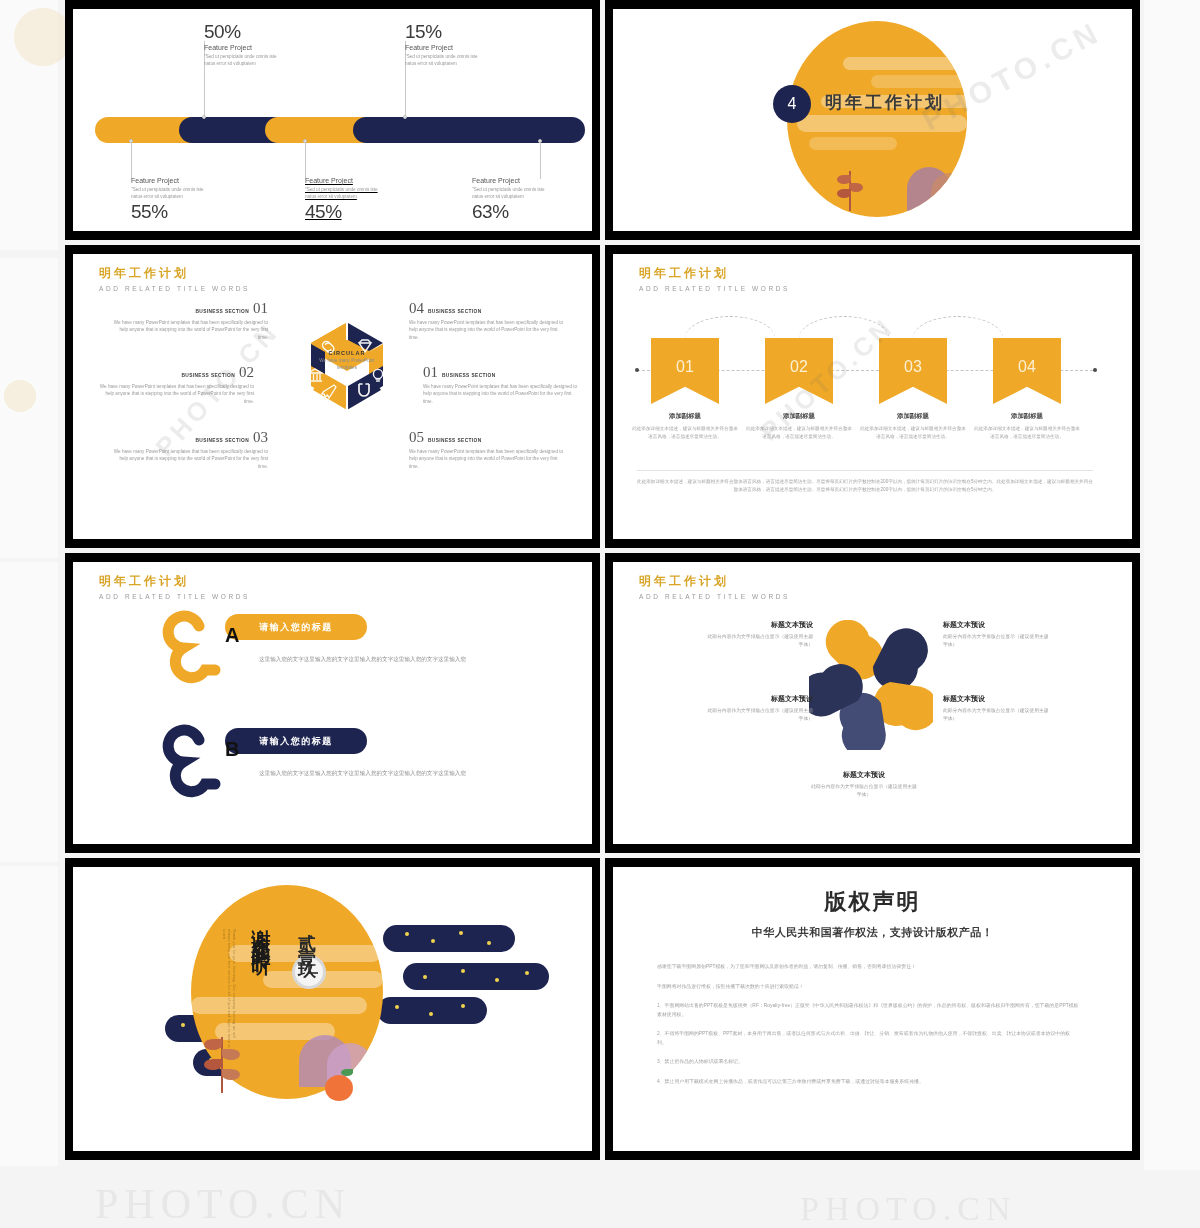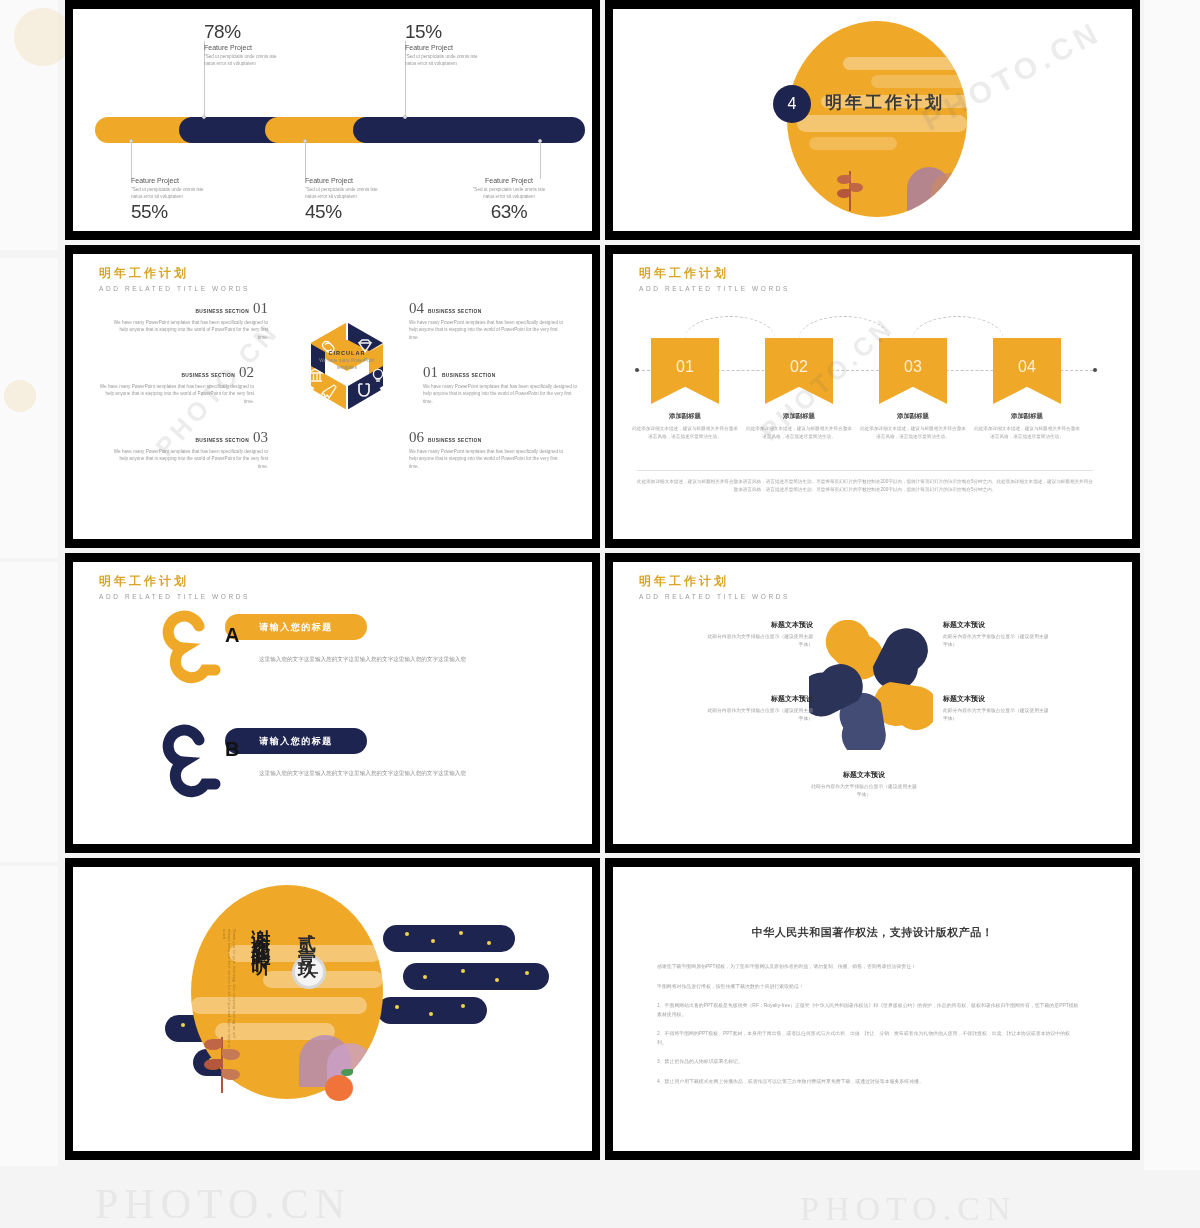--- a/index.html
+++ b/index.html
@@ -174,41 +174,41 @@
     <div class="lead-dot" style="left:330px;top:106px;"></div>
 
     <div class="lead" style="left:58px;top:134px;height:36px;"></div>
     <div class="lead-dot" style="left:56px;top:130px;"></div>
     <div class="lead" style="left:232px;top:134px;height:36px;"></div>
     <div class="lead-dot" style="left:230px;top:130px;"></div>
     <div class="lead" style="left:467px;top:134px;height:36px;"></div>
     <div class="lead-dot" style="left:465px;top:130px;"></div>
 
     <div class="pc-top" style="left:131px;top:12px;">
-      <div class="num">78%</div>
+      <div class="num">50%</div>
       <div class="ttl">Feature Project</div>
       <div class="dsc">"Sed ut perspiciatis unde omnis iste natus error sit voluptatem</div>
     </div>
     <div class="pc-top" style="left:332px;top:12px;">
       <div class="num">15%</div>
       <div class="ttl">Feature Project</div>
       <div class="dsc">"Sed ut perspiciatis unde omnis iste natus error sit voluptatem</div>
     </div>
 
     <div class="pc-bot" style="left:58px;top:168px;">
       <div class="ttl">Feature Project</div>
       <div class="dsc">"Sed ut perspiciatis unde omnis iste natus error sit voluptatem</div>
       <div class="num">55%</div>
     </div>
-    <div class="pc-bot" style="left:232px;top:168px;">
+    <div class="pc-bot" style="left:232px;top:168px;text-decoration:underline;">
       <div class="ttl">Feature Project</div>
       <div class="dsc">"Sed ut perspiciatis unde omnis iste natus error sit voluptatem</div>
       <div class="num">45%</div>
     </div>
-    <div class="pc-bot" style="left:399px;top:168px;text-align:center;">
+    <div class="pc-bot" style="left:399px;top:168px;text-align:left;">
       <div class="ttl">Feature Project</div>
       <div class="dsc" style="margin-left:auto;">"Sed ut perspiciatis unde omnis iste natus error sit voluptatem</div>
       <div class="num">63%</div>
     </div>
    </div>
   </div>
 
   <div class="slide-frame">
    <div class="slide">
      <div class="cover-circle">
@@ -329,21 +329,21 @@
     </div>
     <div class="sec right" style="left:350px;top:110px;">
       <div class="hd">
             <span class="no">01</span>
             <span class="lb">BUSINESS SECTION</span>
           </div>
       <div class="bd">We have many PowerPoint templates that has been specifically designed to help anyone that is stepping into the world of PowerPoint for the very first time.</div>
     </div>
     <div class="sec right" style="left:336px;top:175px;">
       <div class="hd">
-            <span class="no">06</span>
+            <span class="no">05</span>
             <span class="lb">BUSINESS SECTION</span>
           </div>
       <div class="bd">We have many PowerPoint templates that has been specifically designed to help anyone that is stepping into the world of PowerPoint for the very first time.</div>
     </div>
     <div class="wm" style="left:60px;top:120px;font-size:26px;letter-spacing:4px;transform:rotate(-48deg);">PHOTO.CN</div>
    </div>
   </div>
 
   <div class="slide-frame">
    <div class="slide">
@@ -530,20 +530,21 @@
 
      <div class="ty-tiny" style="left:148px;top:62px;">Thank you for your listening. Our company hosting we will always keep our best service for all of you and hope to keep in touch</div>
 
      <div class="ty-vert" style="left:176px;top:48px;font-size:19px;letter-spacing:5px;">谢谢您的聆听</div>
      <div class="ty-vert" style="left:222px;top:52px;font-size:18px;letter-spacing:14px;color:#2a2a2a;">贰壹玖</div>
    </div>
   </div>
 
   <div class="slide-frame">
    <div class="slide">
+     <div class="cp-title">版权声明</div>
      <div class="cp-sub">中华人民共和国著作权法，支持设计版权产品！</div>
      <div class="cp-body">
        <div class="cp-p">感谢您下载千图网原创PPT模板，为了您和千图网以及原创作者的利益，请勿复制、传播、销售，否则将承担法律责任！</div>
        <div class="cp-p">千图网将对作品进行维权，按照传播下载次数的十倍进行索取赔偿！</div>
        <div class="cp-p">1、千图网网站出售的PPT模板是免版税类（RF：Royalty-free）正版受《中华人民共和国著作权法》和《世界版权公约》的保护，作品的所有权、版权和著作权归千图网所有，您下载的是PPT模板素材使用权。</div>
        <div class="cp-p">2、不得将千图网的PPT模板、PPT素材，本身用于再出售，或者以任何形式与方式出租、出借、转让、分销、发布或者作为礼物供他人使用，不得转授权、出卖、转让本协议或者本协议中的权利。</div>
        <div class="cp-p">3、禁止把作品的人物标识或署名标记。</div>
        <div class="cp-p">4、禁止用户用下载模式在网上传播作品，或者作品可以让第三方单独付费或共享免费下载，或通过转链等本服务系统传播。</div>
      </div>
    </div>

